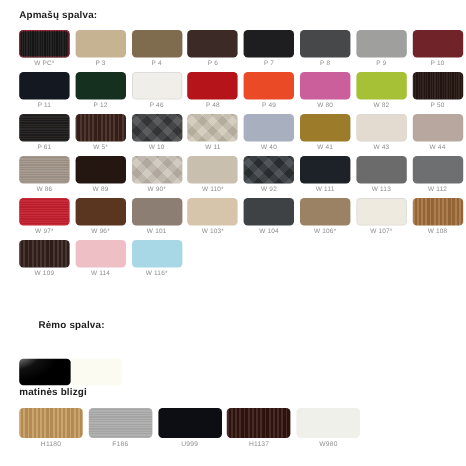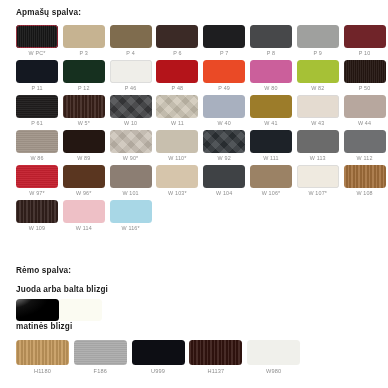--- a/index.html
+++ b/index.html
@@ -25,21 +25,21 @@
   }
   .section-heading {
     font-size: 8.2px;
     font-weight: bold;
     letter-spacing: 0.02em;
     color: #1b1b1b;
     margin: 0;
     padding: 0;
   }
   #heading-upholstery { position: absolute; left: 16px; top: 8px; }
-  #heading-frame      { position: absolute; left: 16px; top: 266px; }
+  #heading-frame      { position: absolute; left: 32px; top: 266px; }
   #subheading-gloss   { position: absolute; left: 16px; top: 285px; }
   #subheading-matte   { position: absolute; left: 16px; top: 322px; }
 
   .swatch-grid {
     position: absolute;
     left: 16px;
     top: 25px;
     width: 360px;
   }
   .swatch-row {
@@ -341,21 +341,20 @@
         </div>
         <div class="swatch-cell">
           <div class="swatch-chip  " style="background: rgb(168, 215, 230);"></div>
           <div class="swatch-label">W 116*</div>
         </div>
       </div>
     </div>
 
   <div class="section-heading" id="heading-frame">Rėmo spalva:</div>
 
-  <div class="section-heading" id="subheading-gloss">Juoda arba balta blizgi</div>
 
   <div class="pair-row">
       <div class="pair-chip gloss-black"></div>
       <div class="pair-chip gloss-white"></div>
     </div>
 
   <div class="section-heading" id="subheading-matte">matinės blizgi</div>
 
   <div class="matte-row">
       <div class="matte-cell">

